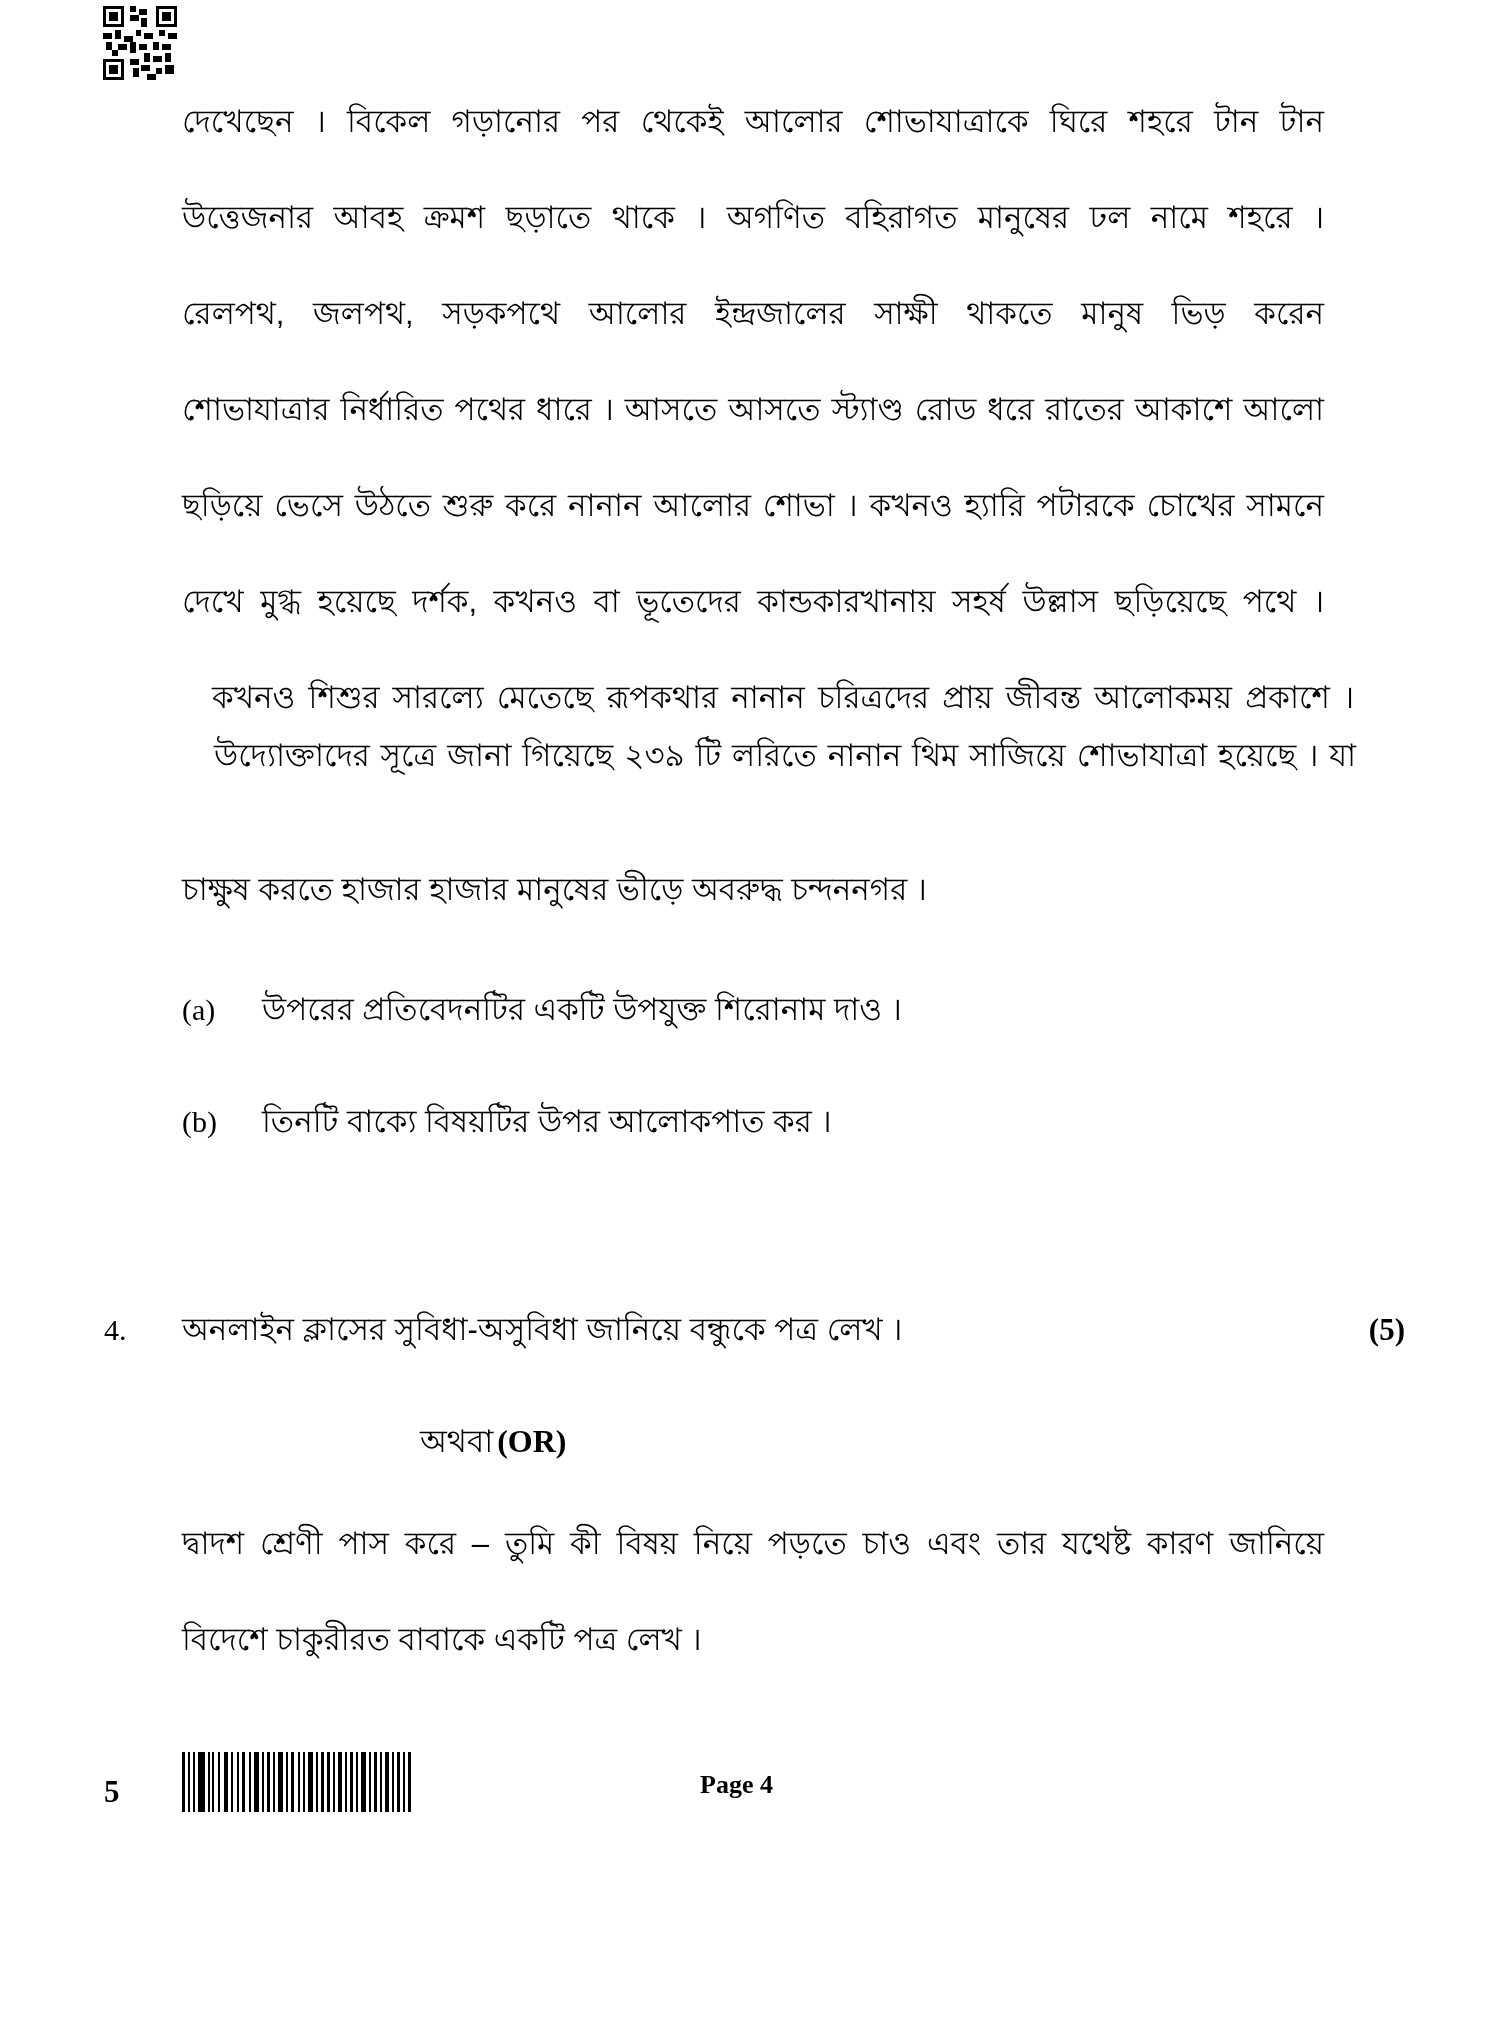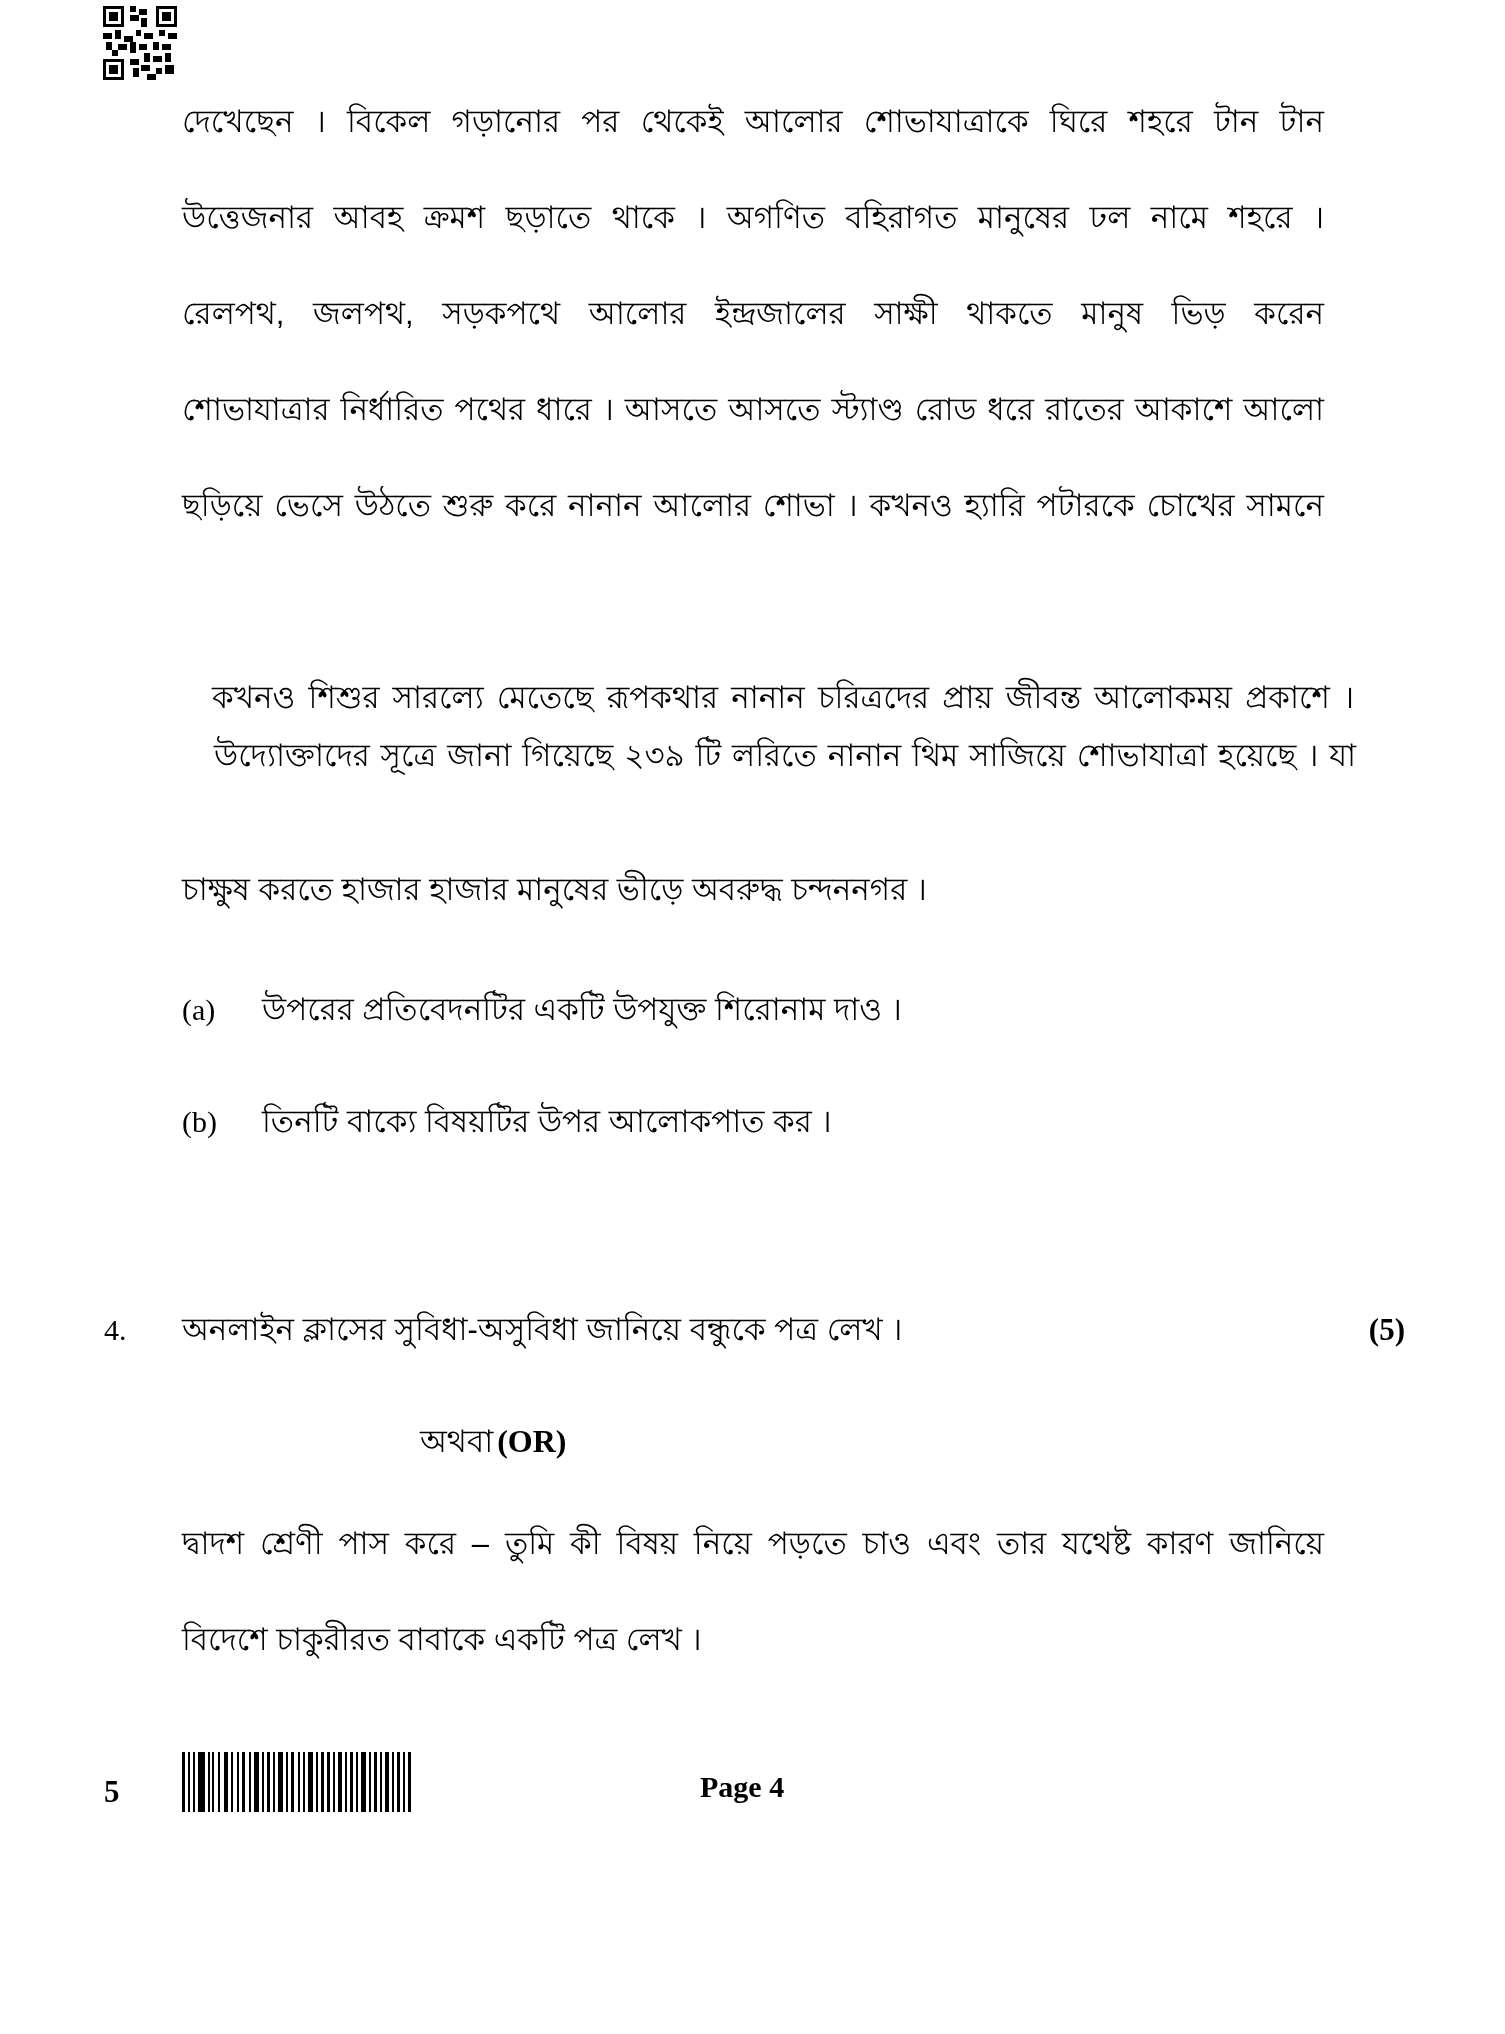--- a/index.html
+++ b/index.html
@@ -10,21 +10,21 @@
   .para-line { position: absolute; left: 182px; width: 1142px; }
   .justify { text-align: justify; text-align-last: justify; }
   .sub-label { position: absolute; left: 182px; font-family: "Liberation Serif", serif; font-size: 30px; line-height: 40px; }
   .sub-text { position: absolute; left: 262px; }
   .qnum { position: absolute; left: 104px; font-family: "Liberation Serif", serif; font-size: 30px; line-height: 40px; }
   .marks { position: absolute; right: 100px; font-family: "Liberation Serif", serif; font-weight: bold; font-size: 31px; line-height: 40px; }
   .or-line { position: absolute; left: 420px; }
   .or-line .en { font-family: "Liberation Serif", serif; font-weight: bold; font-size: 32px; }
   .footer-code { position: absolute; left: 104px; top: 1774px; font-family: "Liberation Serif", serif; font-weight: bold; font-size: 31px; }
   .barcode { position: absolute; left: 182px; top: 1752px; width: 232px; height: 60px; }
-  .page-num { position: absolute; left: 700px; top: 1770px; font-family: "Liberation Serif", serif; font-weight: bold; font-size: 30px; }
+  .page-num { position: absolute; left: 700px; top: 1770px; font-family: "Liberation Serif", serif; font-weight: bold; font-size: 26px; }
 </style>
 </head>
 <body>
 
 <div class="page">
 
   <svg class="qr" viewBox="0 0 25 25" shape-rendering="crispEdges">
     <rect width="25" height="25" fill="#fff"></rect>
     <g fill="#000">
       <rect x="0" y="0" width="7" height="7"></rect>
@@ -64,20 +64,21 @@
         <rect x="21" y="20" width="3" height="3"></rect>
         <rect x="15" y="23" width="3" height="2"></rect>
     </g>
   </svg>
 
   <div class="bn para-line justify" style="top:102px;">দেখেছেন । বিকেল গড়ানোর পর থেকেই আলোর শোভাযাত্রাকে ঘিরে শহরে টান টান</div>
   <div class="bn para-line justify" style="top:198px;">উত্তেজনার আবহ ক্রমশ ছড়াতে থাকে । অগণিত বহিরাগত মানুষের ঢল নামে শহরে ।</div>
   <div class="bn para-line justify" style="top:294px;">রেলপথ, জলপথ, সড়কপথে আলোর ইন্দ্রজালের সাক্ষী থাকতে মানুষ ভিড় করেন</div>
   <div class="bn para-line justify" style="top:390px;">শোভাযাত্রার নির্ধারিত পথের ধারে । আসতে আসতে স্ট্যাণ্ড রোড  ধরে রাতের আকাশে আলো</div>
   <div class="bn para-line justify" style="top:486px;">ছড়িয়ে ভেসে উঠতে শুরু করে নানান আলোর শোভা । কখনও হ্যারি পটারকে চোখের সামনে</div>
+  <div class="bn para-line justify" style="top:582px;">দেখে মুগ্ধ হয়েছে দর্শক, কখনও বা ভূতেদের কান্ডকারখানায় সহর্ষ উল্লাস ছড়িয়েছে পথে ।</div>
   <div class="bn para-line justify" style="top:678px;margin-left:30px;">কখনও শিশুর সারল্যে মেতেছে রূপকথার নানান চরিত্রদের প্রায় জীবন্ত আলোকময় প্রকাশে ।</div>
   <div class="bn para-line justify" style="top:736px;margin-left:32px;">উদ্যোক্তাদের সূত্রে জানা গিয়েছে ২৩৯ টি লরিতে নানান থিম সাজিয়ে শোভাযাত্রা হয়েছে । যা</div>
   <div class="bn para-line" style="top:870px;">চাক্ষুষ করতে হাজার হাজার মানুষের ভীড়ে অবরুদ্ধ চন্দননগর ।</div>
 
   <div class="sub-label" style="top:990px;">(a)</div>
   <div class="bn sub-text" style="top:990px;">উপরের প্রতিবেদনটির একটি উপযুক্ত শিরোনাম দাও ।</div>
 
   <div class="sub-label" style="top:1102px;">(b)</div>
   <div class="bn sub-text" style="top:1102px;">তিনটি বাক্যে বিষয়টির উপর আলোকপাত কর ।</div>
 

